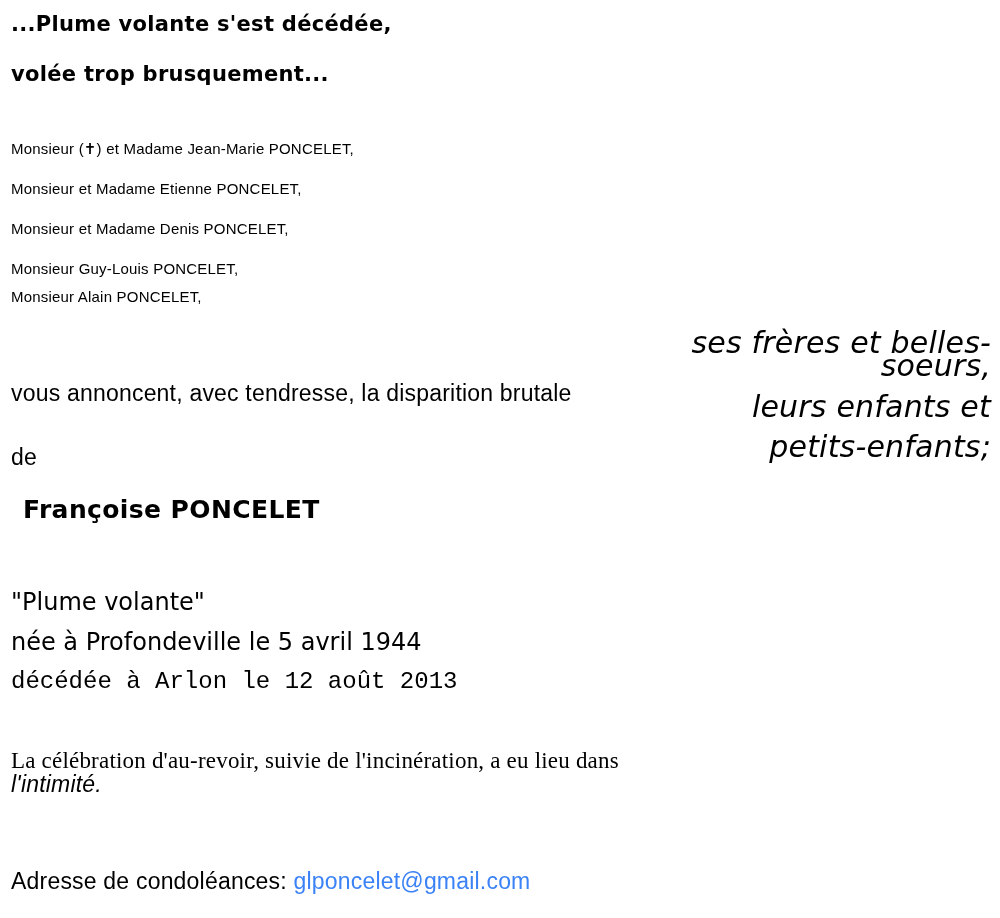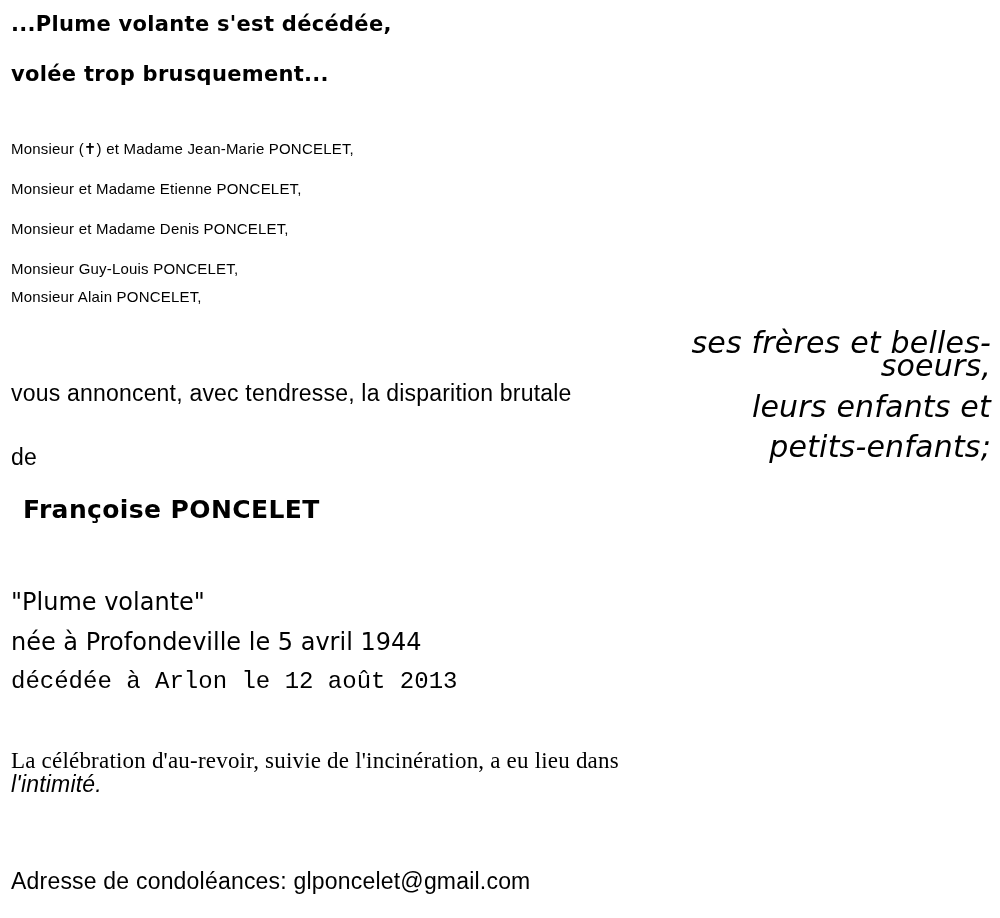--- a/index.html
+++ b/index.html
@@ -48,21 +48,21 @@
       font-weight: bold;
       letter-spacing: 0.4px;
       margin-left: 12px;
     }
     .detail-line {
       left: 11px;
       font-size: 24px;
       font-family: "DejaVu Sans", sans-serif;
     }
     a.email {
-      color: #000000;
+      color: #3b82f6;
       text-decoration: none;
     }
   </style>
 </head>
 <body>
 
 <div>
 
   <div class="abs epigraph" style="top:12px;">...Plume volante s'est décédée,</div>
   <div class="abs epigraph" style="top:62px;text-align:center;">volée trop brusquement...</div>

